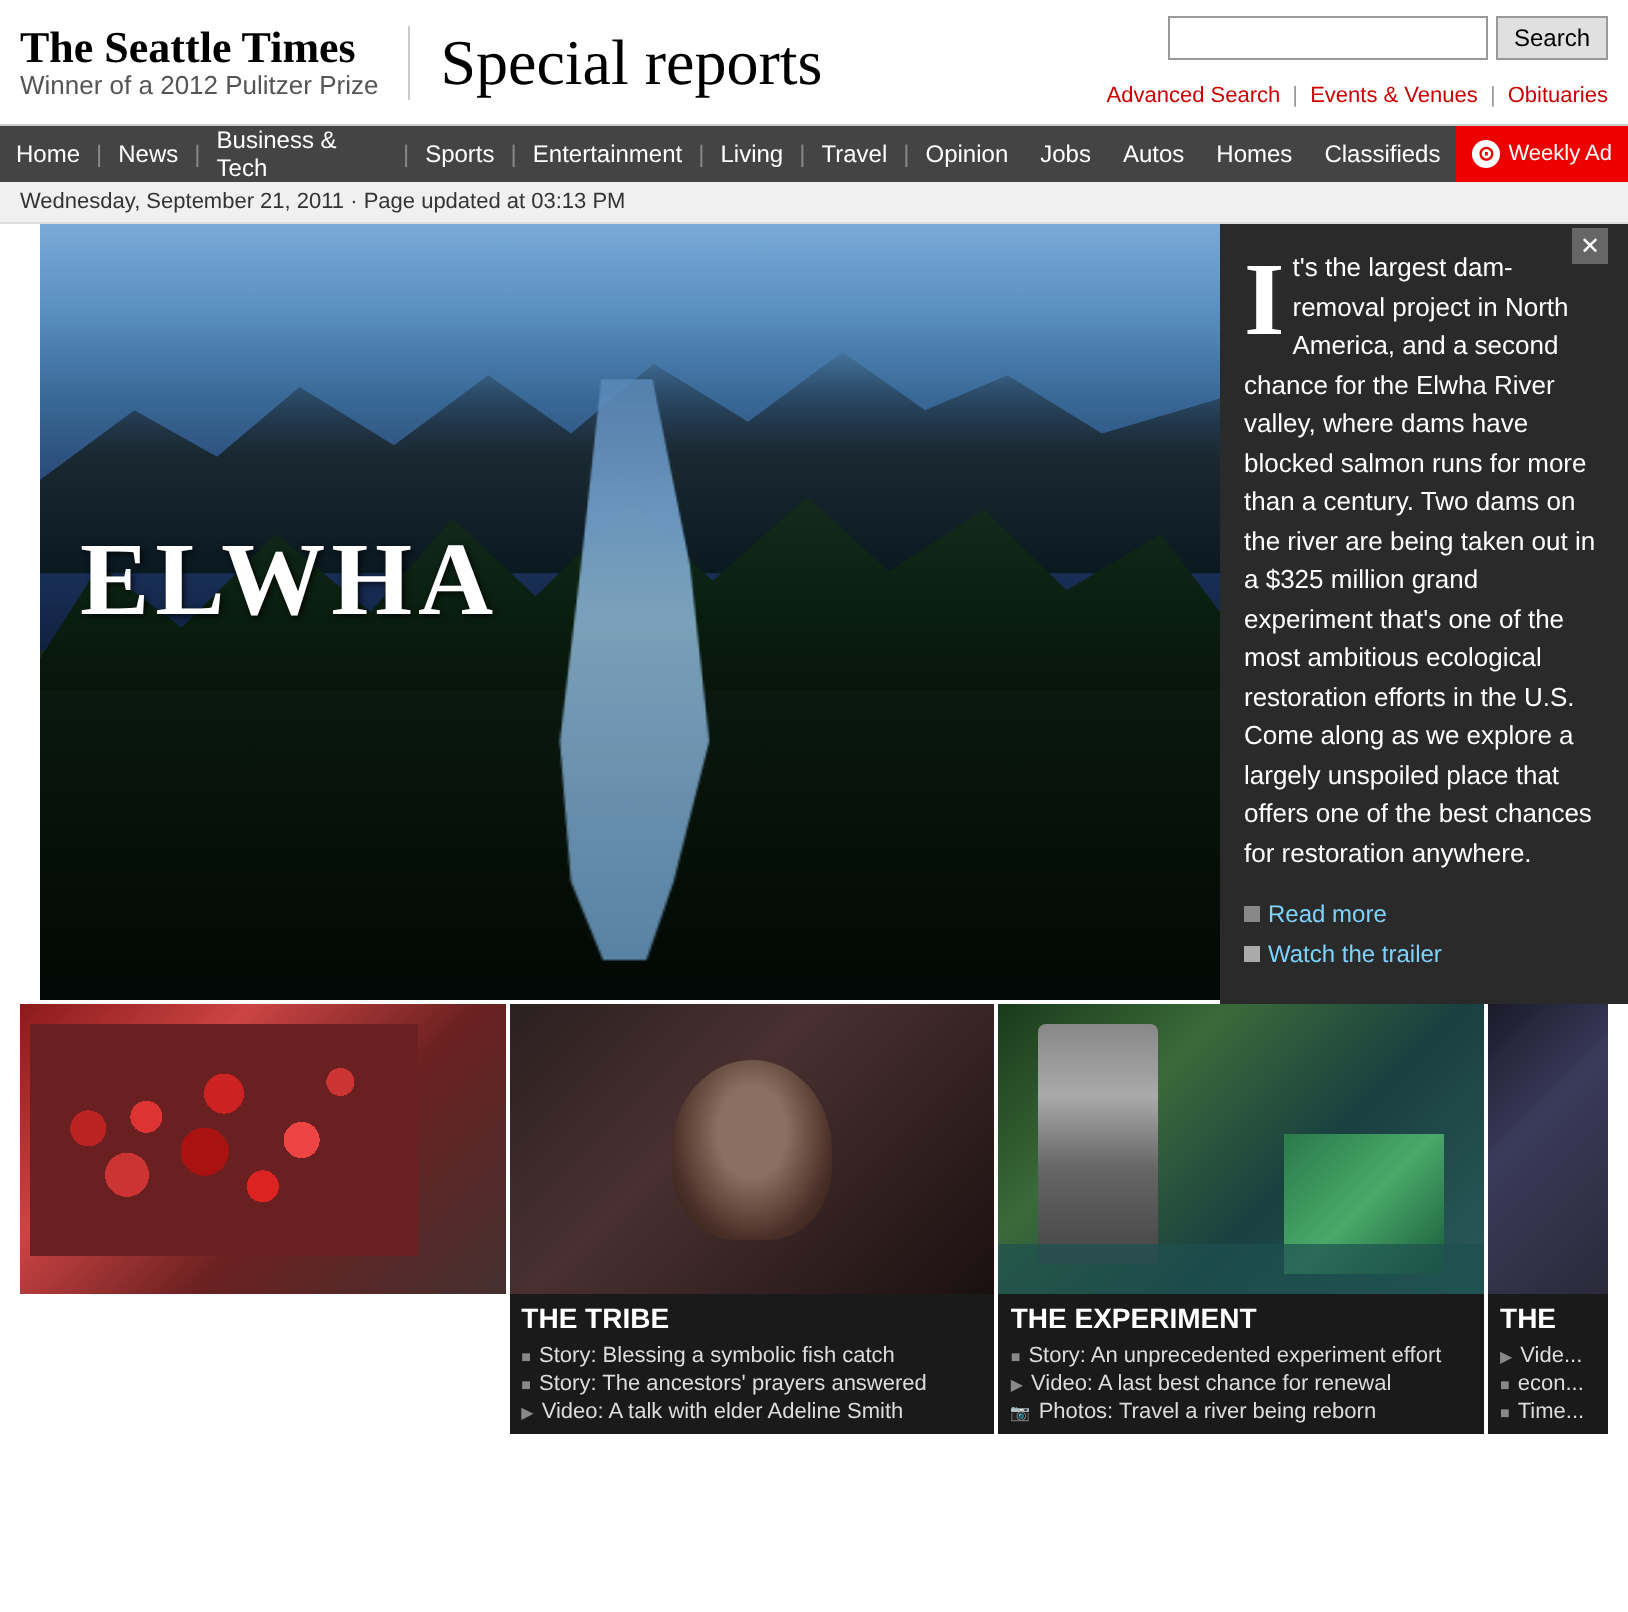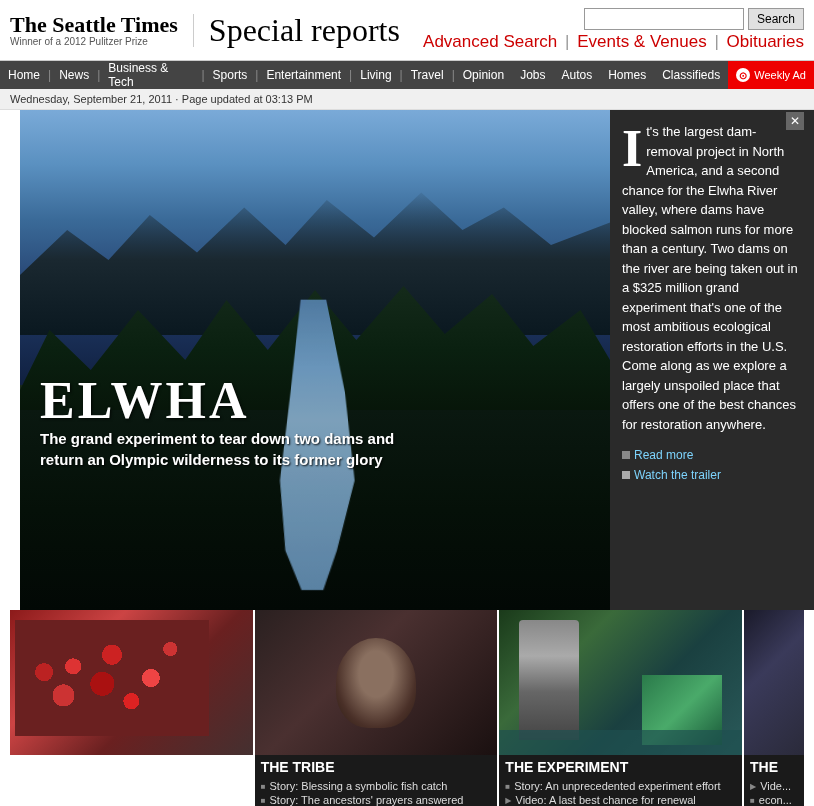--- a/index.html
+++ b/index.html
@@ -2,47 +2,47 @@
 <html><head>
   <meta charset="utf-8">
   <style>
     * { margin: 0; padding: 0; box-sizing: border-box; }
     body { font-family: Arial, sans-serif; font-size: 12px; background: #fff; width: 814px; overflow-x: hidden; }
 
     
     #header { display: flex; align-items: center; padding: 8px 10px; border-bottom: 1px solid #ccc; }
     #logo-area { display: flex; flex-direction: column; margin-right: 15px; border-right: 1px solid #ccc; padding-right: 15px; }
     #logo-text { font-family: 'Times New Roman', serif; font-size: 22px; font-weight: bold; line-height: 1; }
-    #logo-sub { font-size: 10px; color: #555; }
+    #logo-sub { font-size: 13px; color: #555; }
     #special-reports { font-family: 'Times New Roman', serif; font-size: 32px; font-weight: normal; flex: 1; }
     #search-area { display: flex; flex-direction: column; align-items: flex-end; }
     #search-row { display: flex; align-items: center; gap: 4px; padding-left: 32px; }
     #search-input { width: 160px; height: 22px; border: 1px solid #999; padding: 2px 4px; font-size: 12px; }
     #search-button { height: 22px; padding: 0 8px; background: #e0e0e0; border: 1px solid #999; cursor: pointer; font-size: 12px; }
-    #search-links { font-size: 17px; color: #c00; margin-top: 2px; }
+    #search-links { font-size: 11px; color: #c00; margin-top: 12px; }
     #search-links a { color: #c00; text-decoration: none; }
     #search-links span { color: #999; margin: 0 3px; }
 
     
     #nav { background: #444; display: flex; align-items: center; padding: 0; height: 28px; }
     #nav-left { display: flex; align-items: center; flex: 1; }
     #nav-left a { color: #fff; text-decoration: none; font-size: 12px; padding: 0 8px; height: 28px; display: flex; align-items: center; }
     #nav-left .divider { color: #888; }
     #nav-right { display: flex; align-items: center; gap: 0; }
     #nav-right a { color: #fff; text-decoration: none; font-size: 12px; padding: 12px 8px; height: 28px; display: flex; align-items: center; }
     #weekly-ad { background: #e00; color: #fff; font-size: 11px; padding: 2px 8px; display: flex; align-items: center; gap: 4px; height: 28px; }
     #weekly-ad-circle { width: 14px; height: 14px; background: #fff; border-radius: 50%; display: flex; align-items: center; justify-content: center; }
     #weekly-ad-circle span { color: #e00; font-size: 10px; font-weight: bold; }
 
     
     #dateline { background: #f0f0f0; padding: 4px 10px; font-size: 11px; color: #333; border-bottom: 1px solid #ddd; }
 
     
     #feature { display: flex; width: 794px; margin: 0 10px; position: relative; }
-    #feature-image { width: 590px; height: 500px; position: relative; overflow: hidden; background: #1d4ed8; }
+    #feature-image { width: 590px; height: 388px; position: relative; overflow: hidden; background: #1d4ed8; }
     #feature-img-placeholder { width: 100%; height: 100%; background: linear-gradient(180deg, #4a7aaa 0%, #2a5a8a 20%, #1a3a5a 40%, #0a2030 60%, #1a3020 75%, #2a4030 100%); position: relative; }
     
     #feature-img-placeholder::before {
       content: '';
       position: absolute;
       bottom: 0; left: 0; right: 0;
       height: 60%;
       background: linear-gradient(180deg, transparent 0%, #1a2818 30%, #0a1a08 100%);
     }
     .elwha-title { position: absolute; bottom: 180px; left: 20px; color: #fff; font-family: 'Times New Roman', serif; font-size: 52px; font-weight: bold; letter-spacing: 3px; text-shadow: 1px 1px 3px rgba(0,0,0,0.8); }
@@ -159,24 +159,20 @@
       <div id="feature-img-placeholder">
 
         <div style="position:absolute;top:0;left:0;right:0;height:55%;background:linear-gradient(180deg,#7aaad8 0%,#5a90c0 20%,#3a6a98 40%,#2a4a78 60%,#1a3058 80%,#102040 100%);"></div>
         <div style="position:absolute;top:15%;left:0;right:0;height:30%;background:linear-gradient(180deg,transparent 0%,#1a2830 50%,#0a1820 100%);clip-path:polygon(0 60%,8% 30%,15% 50%,22% 20%,30% 45%,38% 15%,45% 40%,52% 10%,60% 35%,68% 5%,75% 30%,82% 15%,90% 40%,100% 25%,100% 100%,0 100%);"></div>
         <div style="position:absolute;top:28%;left:0;right:0;height:40%;background:linear-gradient(180deg,#1a3020 0%,#0a2010 50%,#050f05 100%);clip-path:polygon(0 70%,5% 40%,12% 60%,20% 30%,28% 55%,35% 25%,42% 50%,50% 20%,57% 45%,65% 18%,72% 42%,80% 22%,87% 48%,95% 30%,100% 55%,100% 100%,0 100%);"></div>
         <div style="position:absolute;bottom:0;left:0;right:0;height:40%;background:linear-gradient(180deg,#0a1810 0%,#051008 50%,#020805 100%);"></div>
 
         <div style="position:absolute;bottom:40px;left:40%;width:120px;height:300px;background:linear-gradient(180deg,#5a88b8 0%,#7aaad8 30%,#90b8d8 50%,#6a98c0 100%);transform:perspective(300px) rotateX(20deg);opacity:0.85;clip-path:polygon(35% 0%,60% 0%,75% 40%,80% 70%,65% 90%,55% 100%,40% 100%,28% 90%,22% 70%,28% 40%);"></div>
       </div>
       <div class="elwha-title">ELWHA</div>
-      <div class="elwha-subtitle">
-        <span>The grand experiment to tear down two dams
-and return an Olympic wilderness to its former glory</span>
-      </div>
     </div>
 
     <div id="feature-sidebar">
       <p>
         <span class="drop-cap">I</span>
         <span>t's the largest dam-removal project in North America, and a second chance for the Elwha River valley, where dams have blocked salmon runs for more than a century. Two dams on the river are being taken out in a $325 million grand experiment that's one of the most ambitious ecological restoration efforts in the U.S. Come along as we explore a largely unspoiled place that offers one of the best chances for restoration anywhere.</span>
       </p>
       <div id="feature-sidebar-links">
         <a>
           <span class="link-icon"></span>

